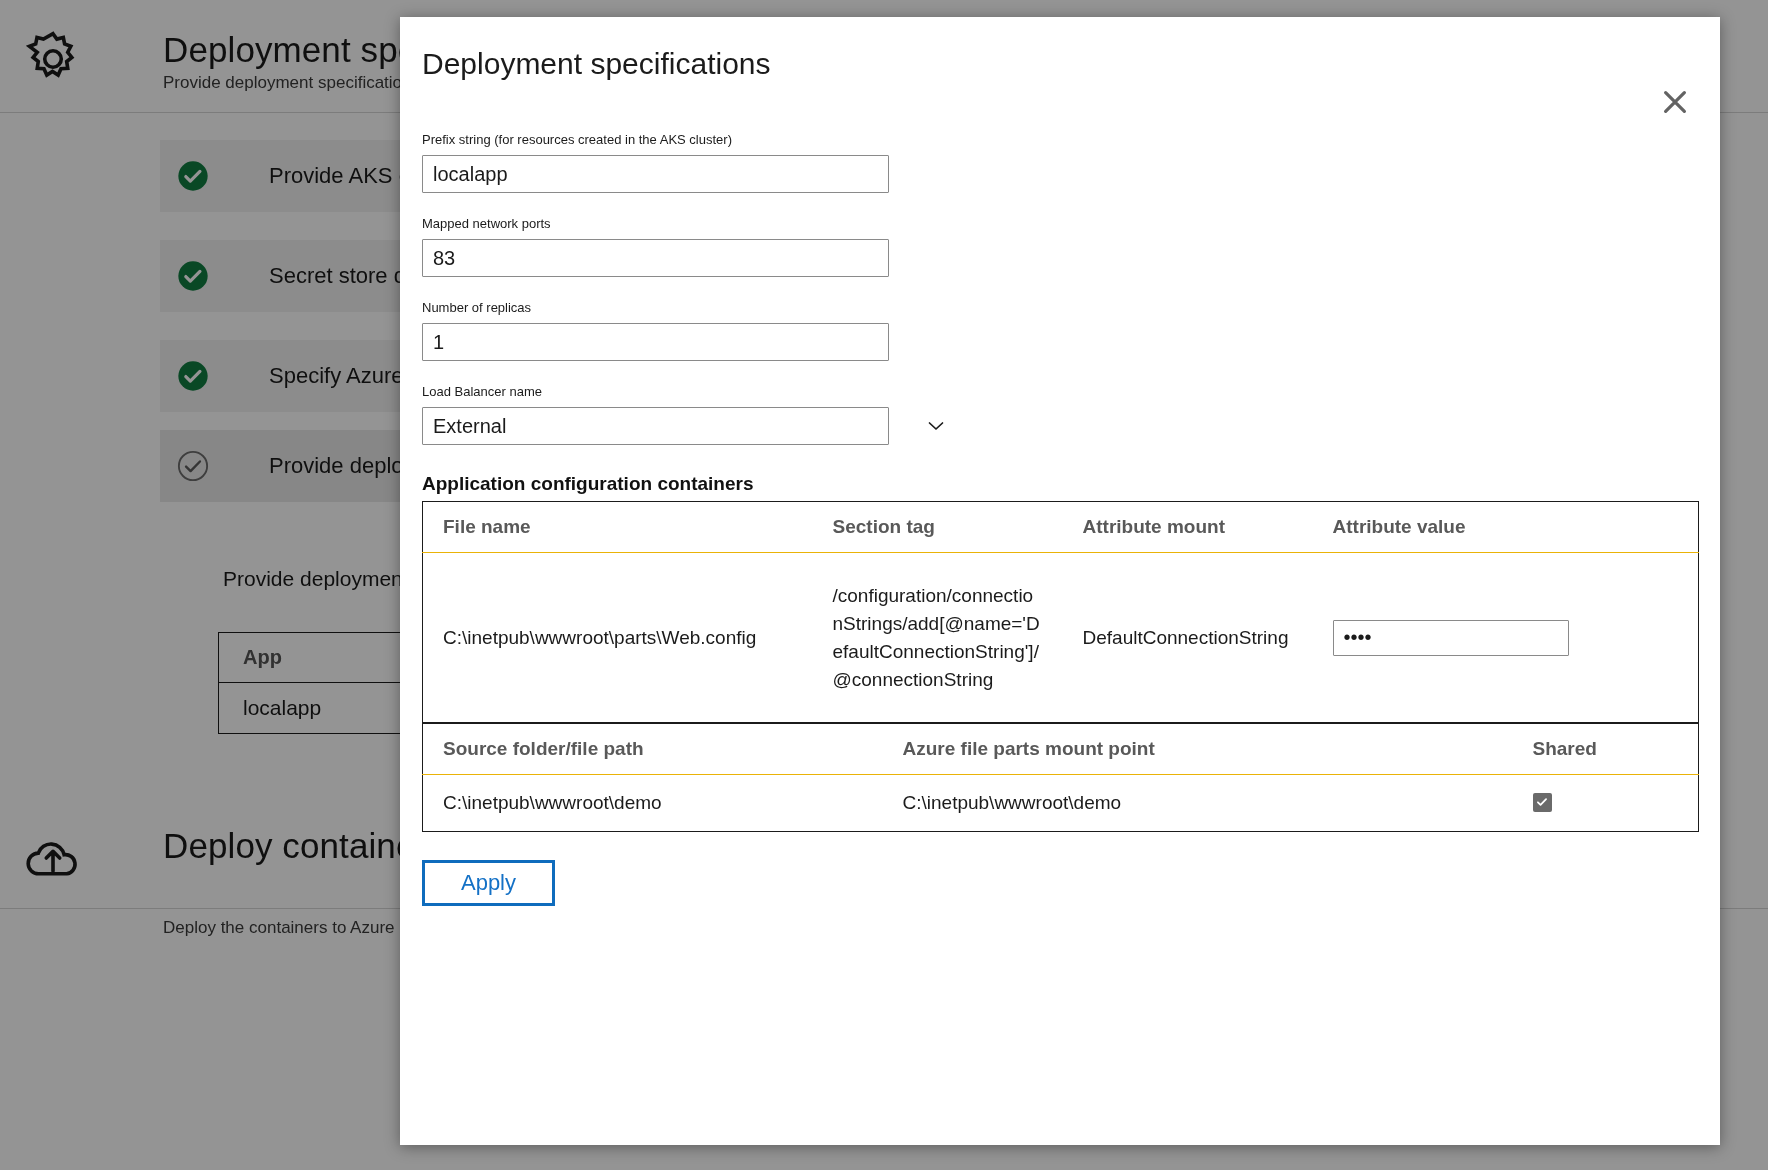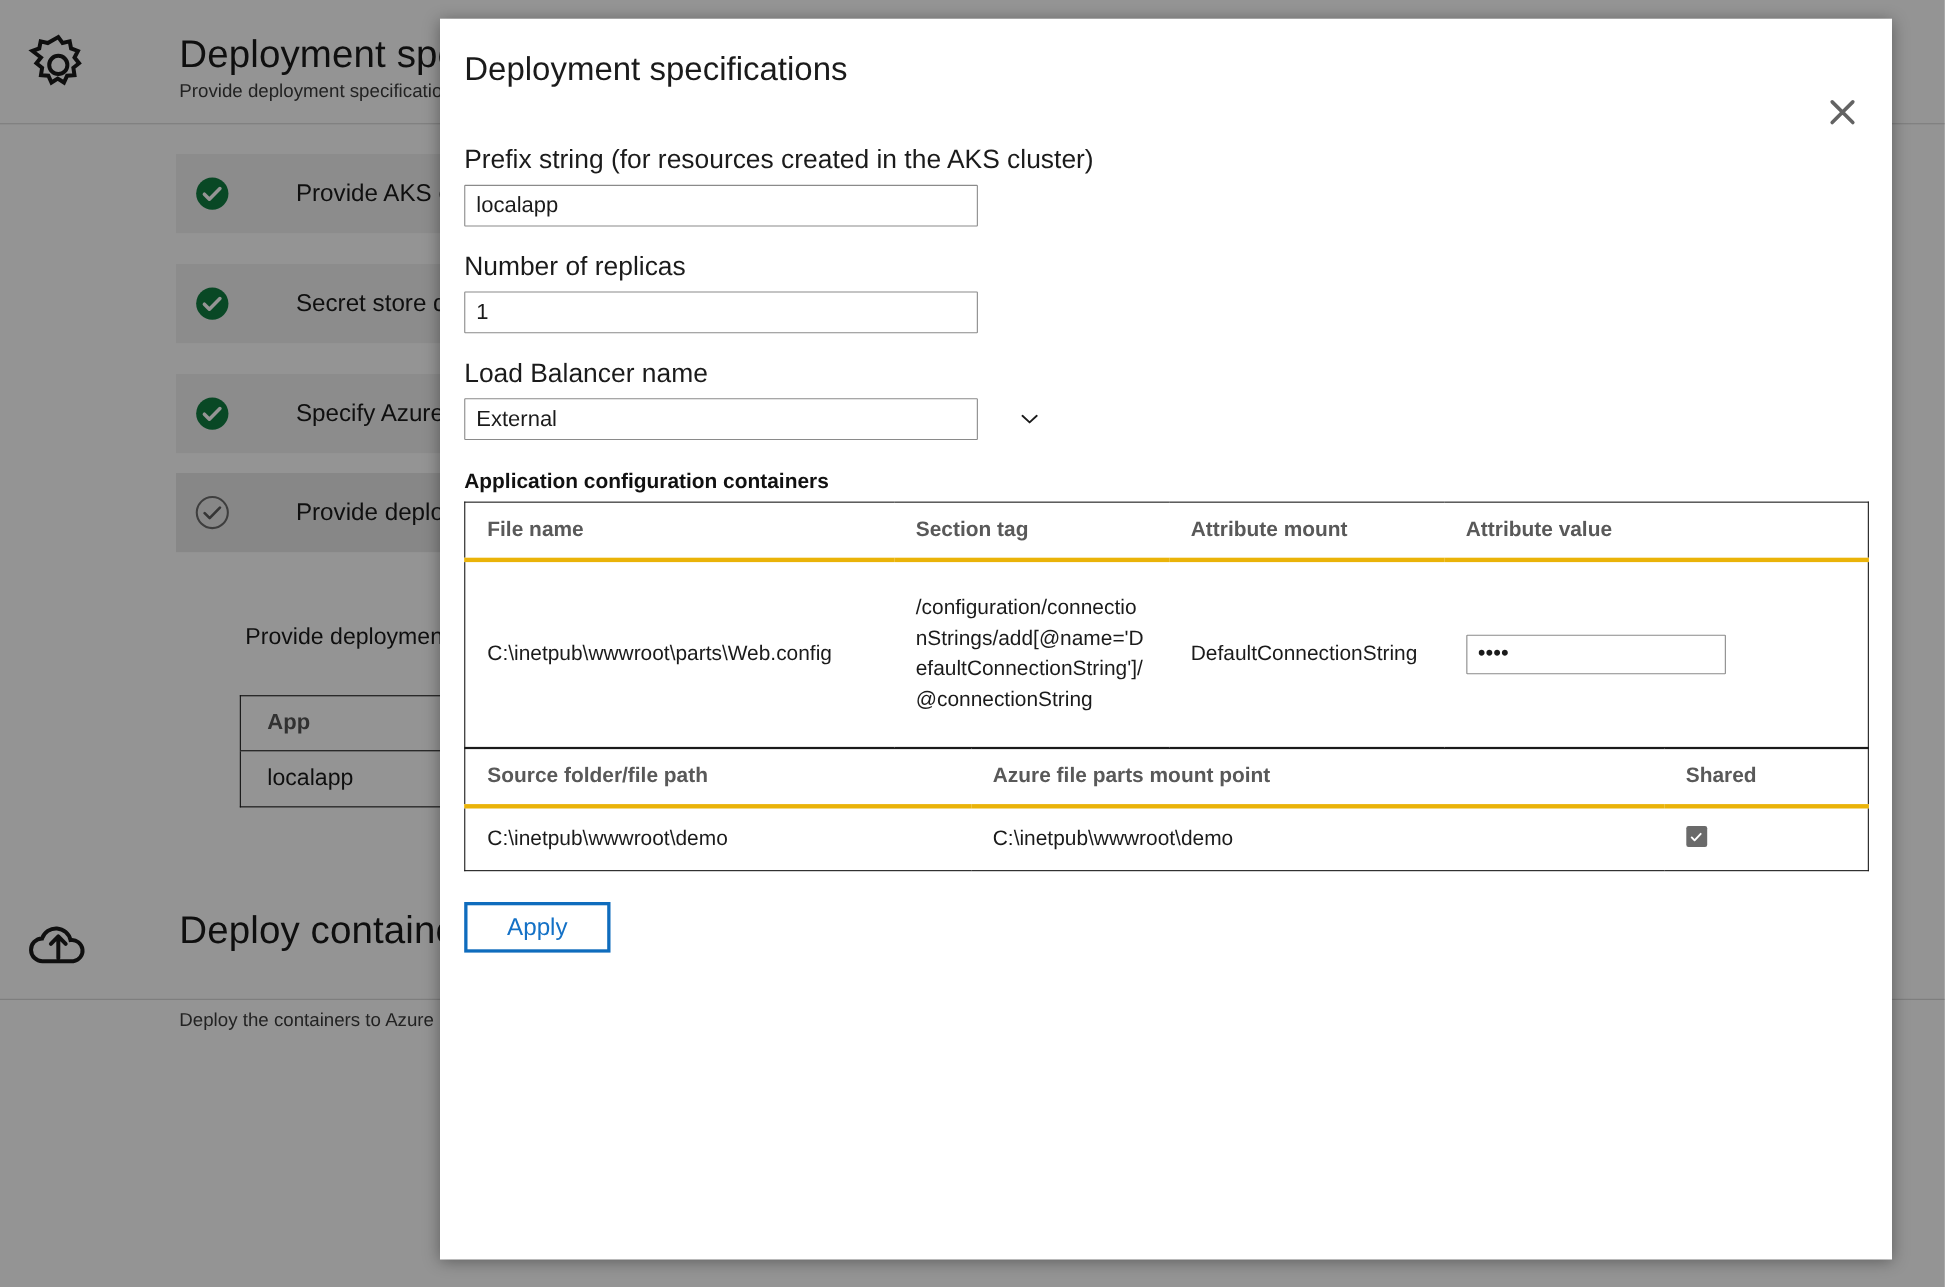--- a/index.html
+++ b/index.html
@@ -117,21 +117,21 @@
     cursor: pointer;
     background: transparent;
     border: none;
     padding: 0;
   }
   #close-btn svg { width: 30px; height: 30px; }
 
   .form-area { position: absolute; left: 22px; top: 115px; width: 1276px; }
 
   .field-label {
-    font-size: 24px;
+    font-size: 13px;
     color: #1b1b1b;
     margin: 0 0 8px 0;
     display: block;
   }
   .field-group { margin-bottom: 23px; }
   .text-input {
     width: 467px; height: 38px;
     border: 1px solid #8a8a8a;
     background: #fff;
     font-size: 20px;
@@ -169,21 +169,21 @@
     border-collapse: collapse;
     background: #fff;
     table-layout: fixed;
   }
   table.grid th {
     text-align: left;
     font-size: 19px;
     font-weight: 700;
     color: #595959;
     padding: 14px 20px;
-    border-bottom: 4px solid #eab308;
+    border-bottom: 1px solid #eab308;
     vertical-align: middle;
   }
   table.grid td {
     font-size: 19px;
     color: #1b1b1b;
     padding: 14px 20px;
     vertical-align: middle;
     word-wrap: break-word;
     overflow-wrap: break-word;
     line-height: 28px;
@@ -317,20 +317,24 @@
     </svg>
   </button>
 
   <div class="form-area">
 
     <div class="field-group">
       <label class="field-label">Prefix string (for resources created in the AKS cluster)</label>
       <input class="text-input" type="text" value="localapp" style="">
     </div>
 
+    <div class="field-group">
+      <label class="field-label">Mapped network ports</label>
+      <input class="text-input" type="text" value="83" style="">
+    </div>
 
     <div class="field-group">
       <label class="field-label">Number of replicas</label>
       <input class="text-input" type="text" value="1" style="">
     </div>
 
     <div class="field-group">
       <label class="field-label">Load Balancer name</label>
       <div class="select-wrap">
         <select class="text-input" id="lb-select"><option value="External">External</option><option value="Internal">Internal</option></select>

